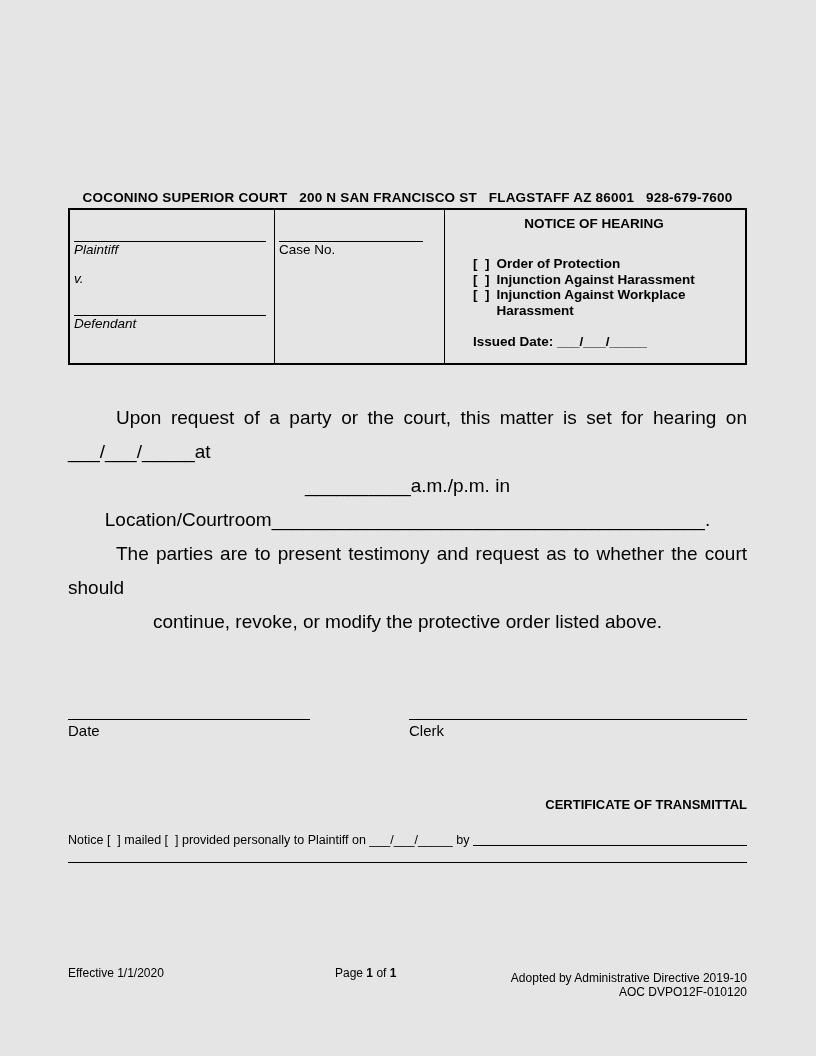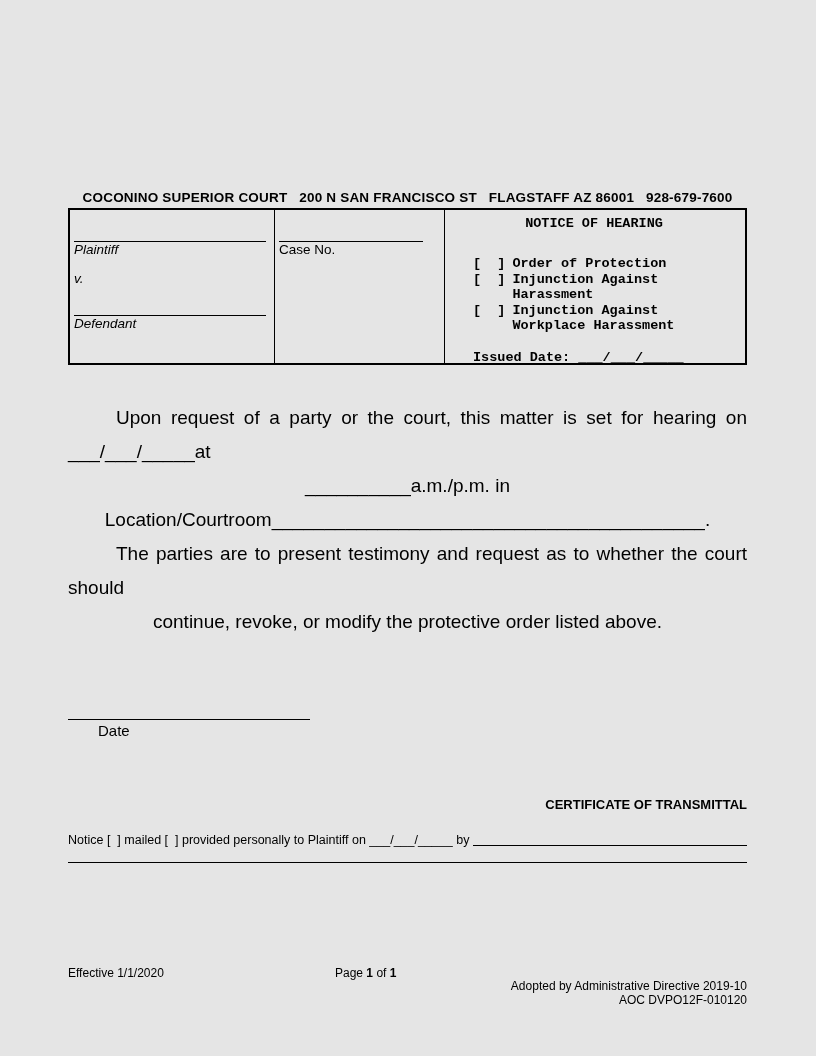--- a/index.html
+++ b/index.html
@@ -21,21 +21,21 @@
   }
 
   
   .caption-table {
     margin-top: 3px; border: 2px solid #000; display: flex;
     align-items: stretch; height: 157px;
   }
   .cell { border-right: 1px solid #000; }
   .cell-parties { width: 205px; padding: 0 8px 4px 4px; font-style: italic; }
   .cell-case    { width: 170px; padding: 0 8px 4px 4px; }
-  .cell-notice  { flex: 1; border-right: none; font-weight: bold; padding: 6px 8px 13px 6px; font-family: Liberation Mono, monospace; }
+  .cell-notice  { flex: 1; border-right: none; font-weight: bold; padding: 6px 8px 13px 6px; }
   .blank-line { border-bottom: 1px solid #000; }
   .w-name { width: 100%; height: 32px; }
   .w-case { width: 144px; height: 32px; }
   .blank2 { height: 29px; }
   .cell-label { font-size: 13.5px; line-height: 16px; }
   .versus { margin-top: 13px; }
   .notice-title { font-size: 13.5px; line-height: 16px; text-align: center; }
   .checkbox-list { margin-top: 24px; padding-left: 22px; font-size: 13.5px; }
   .checkbox-row { display: flex; line-height: 15.5px; }
   .checkbox-box { white-space: pre; }
@@ -46,34 +46,34 @@
   .body-text { margin-top: 36px; font-size: 19px; }
   .body-line { line-height: 34px; text-align: center; }
   .justify-line { text-align: justify; text-align-last: justify; }
   .indent { text-indent: 48px; }
 
   
   .sig-row { display: flex; justify-content: space-between; margin-top: 80px; }
   .sig-date { width: 242px; }
   .sig-clerk { width: 338px; }
   .sig-line { border-top: 1px solid #000; height: 1px; }
-  .sig-label { font-size: 15px; line-height: 18px; padding-top: 2px; margin-left: 30px; }
+  .sig-label { font-size: 15px; line-height: 18px; padding-top: 2px; }
 
   
   .cert-title { margin-top: 58px; text-align: right; font-weight: bold; font-size: 13px; line-height: 14px; }
   .cert-line { display: flex; margin-top: 20px; font-size: 12.5px; line-height: 16px; }
   .cert-line.second { margin-top: 14px; }
   .cert-text { white-space: pre; }
   .cert-blank { flex: 1; border-bottom: 1px solid #000; margin-bottom: 2px; }
 
   
   .footer { position: absolute; left: 68px; right: 69px; top: 966px; font-size: 12px; line-height: 14px; }
   .footer-left { position: absolute; left: 0; top: 0; }
   .footer-center { position: absolute; left: 267px; top: 0; white-space: pre; }
-  .footer-right { position: absolute; right: 0; top: 13px; text-align: right; }
+  .footer-right { position: absolute; right: 0; top: 5px; text-align: right; }
   .fr-line { display: block; }
 </style>
 </head>
 <body>
 
 <div class="page">
   <div class="content">
 
     <div class="court-header">COCONINO SUPERIOR COURT   200 N SAN FRANCISCO ST   FLAGSTAFF AZ 86001   928-679-7600</div>
 
@@ -116,20 +116,24 @@
       <div class="body-line pre">__________a.m./p.m. in Location/Courtroom_________________________________________.</div>
       <div class="body-line justify-line indent">The parties are to present testimony and request as to whether the court should</div>
       <div class="body-line">continue, revoke, or modify the protective order listed above.</div>
     </div>
 
     <div class="sig-row">
       <div class="sig-date">
         <div class="sig-line"></div>
         <div class="sig-label">Date</div>
       </div>
+      <div class="sig-clerk">
+        <div class="sig-line"></div>
+        <div class="sig-label">Clerk</div>
+      </div>
     </div>
 
     <div class="cert-title">CERTIFICATE OF TRANSMITTAL</div>
 
     <div class="cert-line">
       <span class="cert-text">Notice [  ] mailed [  ] provided personally to Plaintiff on ___/___/_____ by </span>
       <span class="cert-blank"></span>
     </div>
     <div class="cert-line second">
       <span class="cert-blank"></span>

